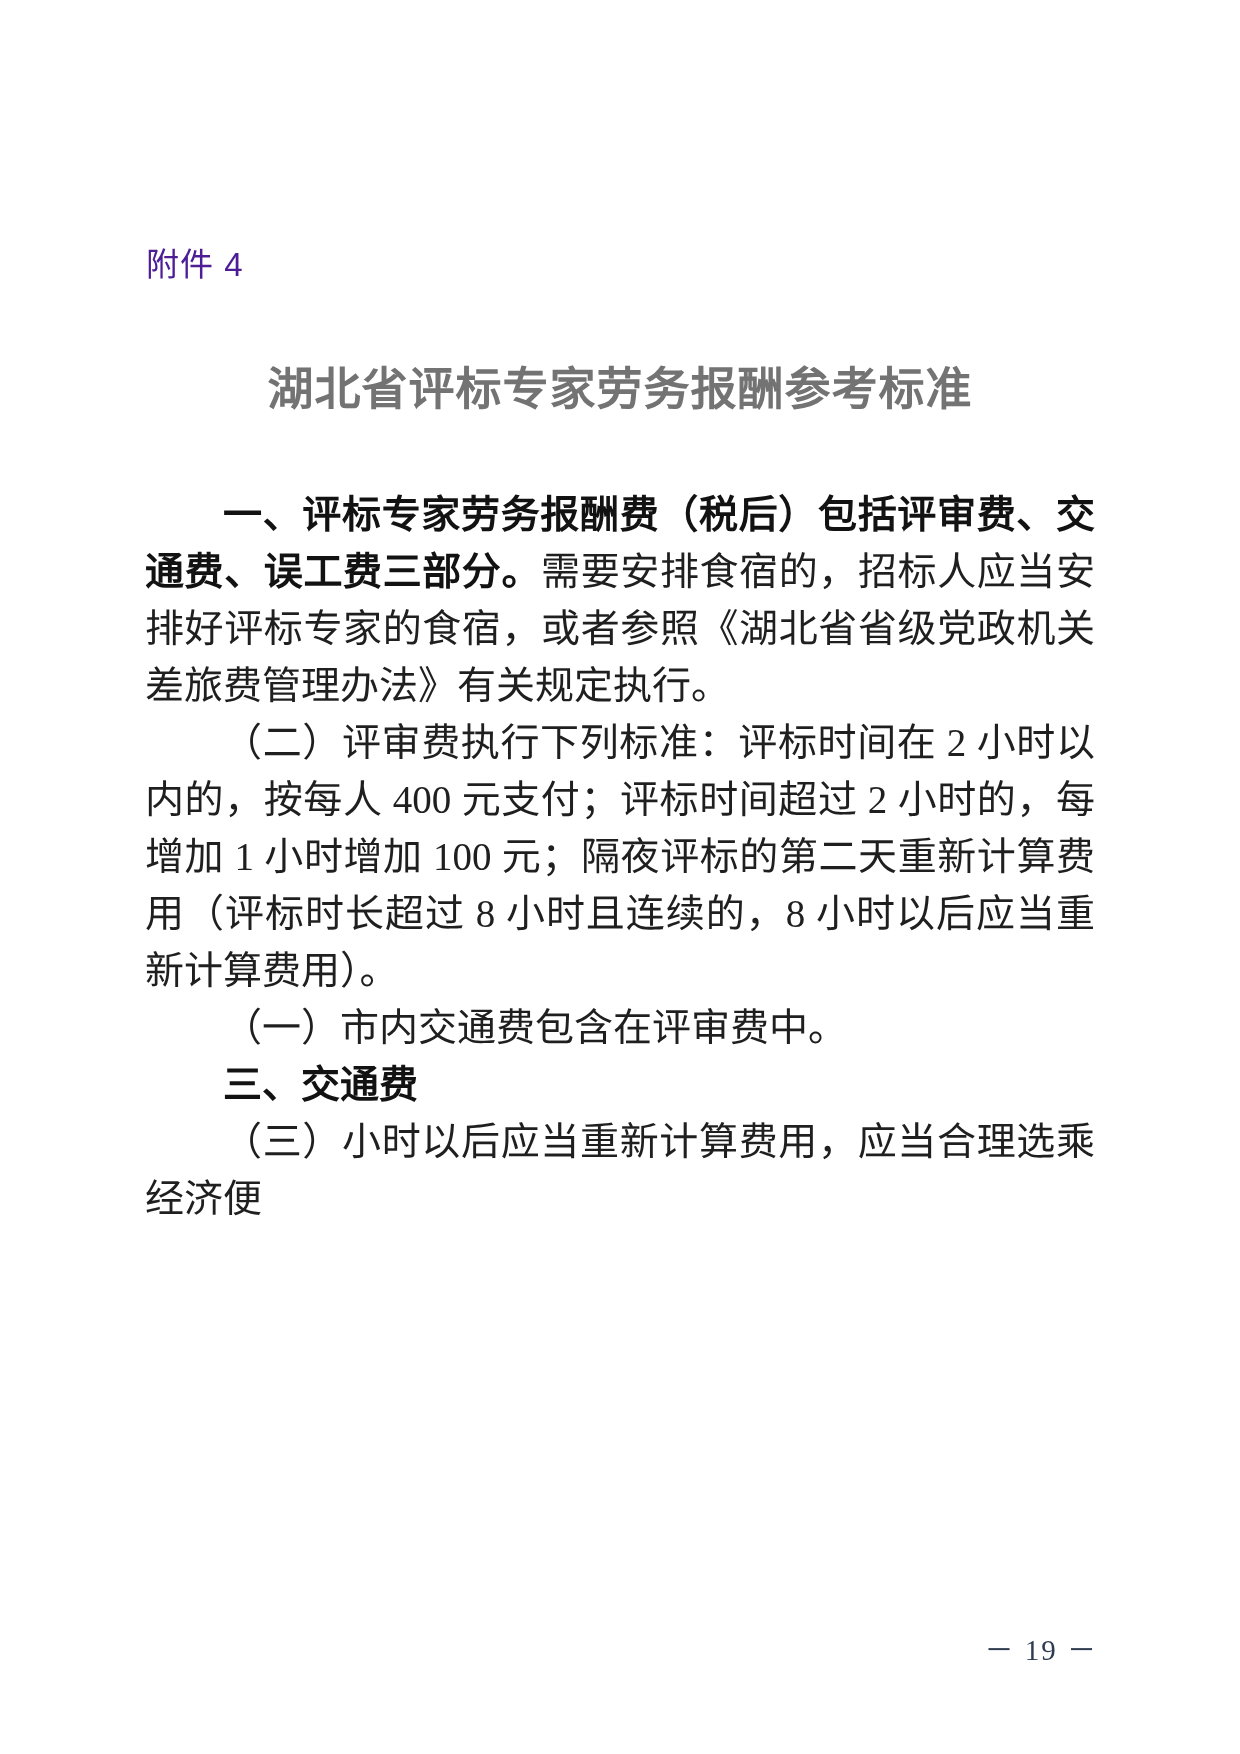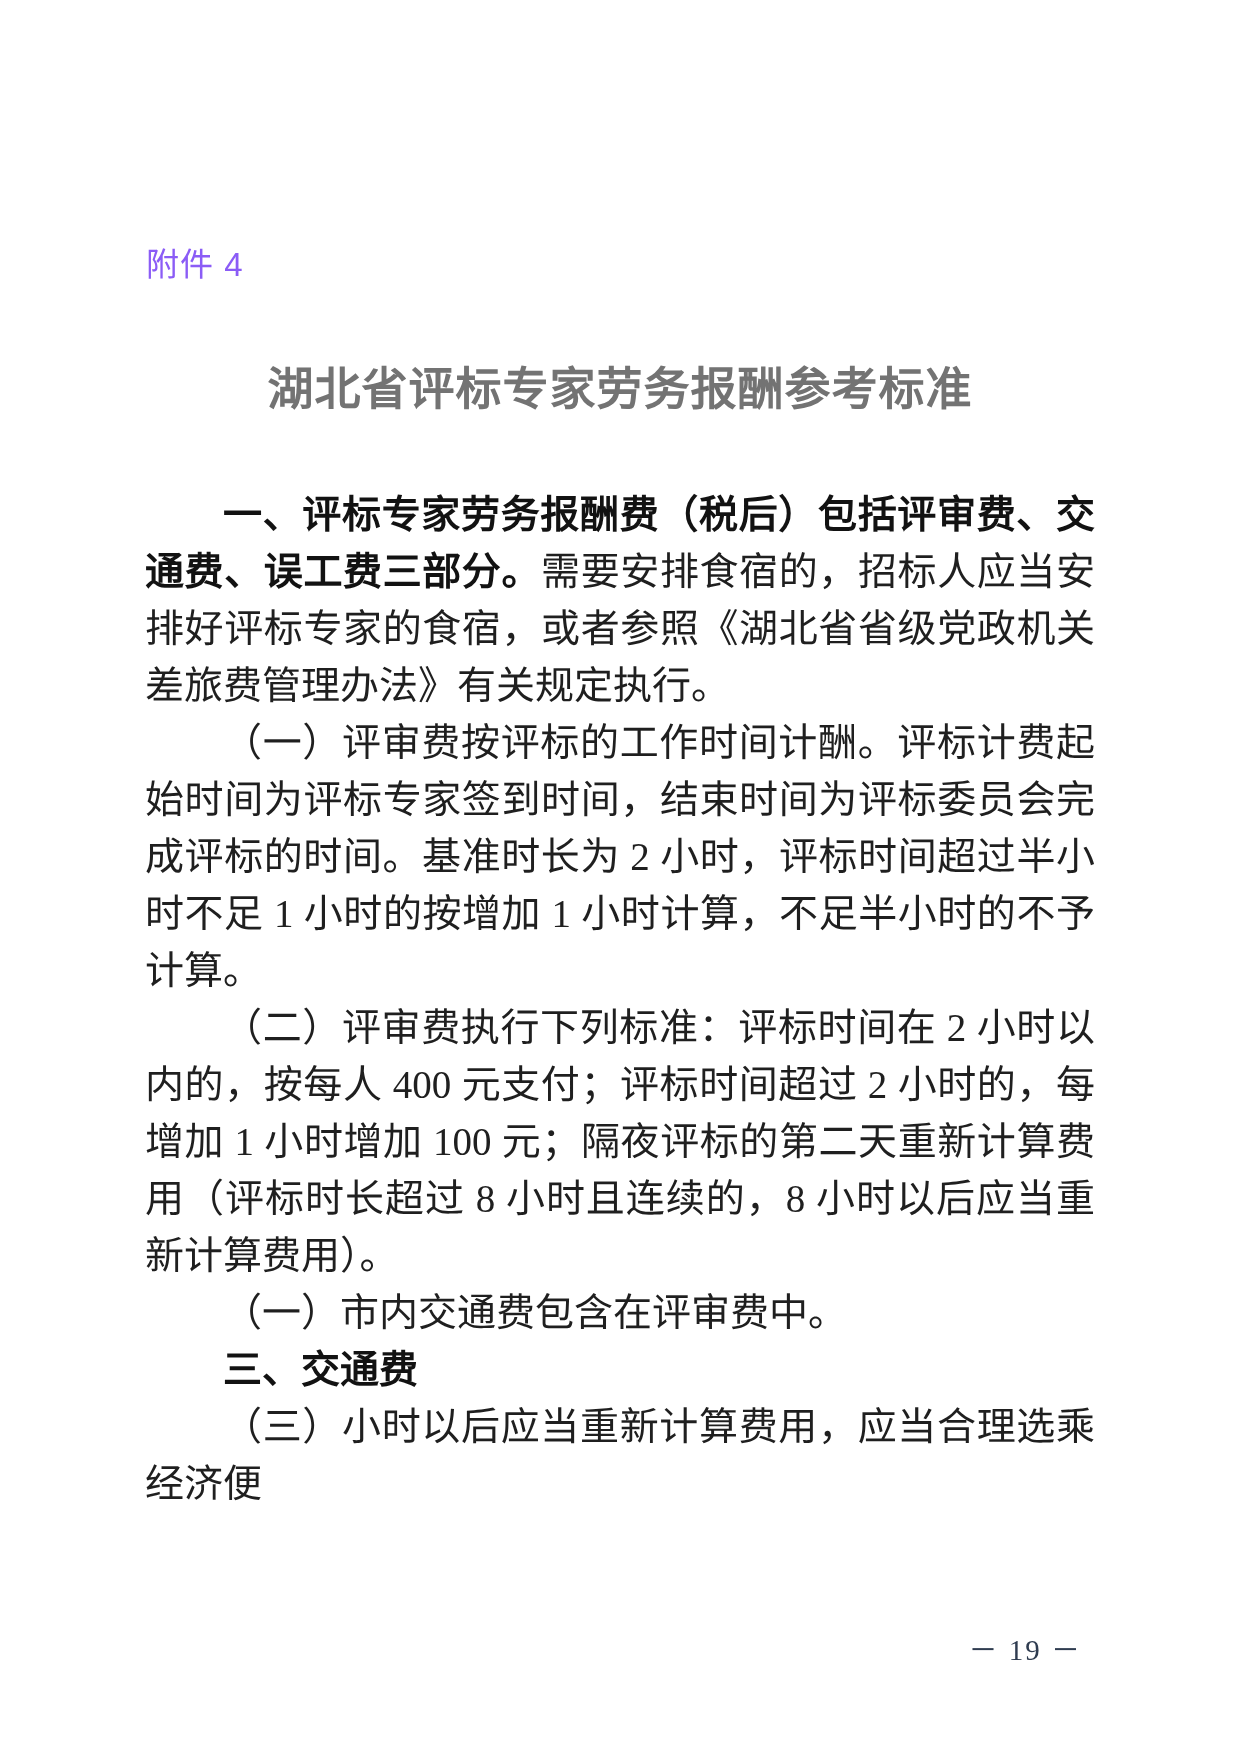--- a/index.html
+++ b/index.html
@@ -14,21 +14,21 @@
     margin: 0 auto;
     background: #ffffff;
     overflow: hidden;
     font-family: "Liberation Serif", serif;
   }
   .attachment {
     position: absolute;
     left: 146px;
     top: 238px;
     font-size: 33px;
-    color: #8b5cf6;
+    color: #4c1d95;
     font-family: "Liberation Sans", sans-serif;
     letter-spacing: 1px;
   }
   .doc-title {
     position: absolute;
     left: 0;
     right: 0;
     top: 352px;
     margin: 0;
     text-align: center;
@@ -58,39 +58,38 @@
     font-weight: 400;
   }
   .seg.bold {
     font-family: "Liberation Sans", sans-serif;
     font-weight: 700;
     color: #121212;
   }
   .page-number {
     position: absolute;
     top: 1626px;
-    right: 158px;
+    right: 142px;
     font-size: 29px;
     color: #2f3c50;
     font-family: "Liberation Serif", serif;
     letter-spacing: 2px;
   }
 </style>
 </head>
 <body>
 
 <div class="page">
 
   <div class="attachment">附件 4</div>
 
   <h1 class="doc-title">湖北省评标专家劳务报酬参考标准</h1>
 
   <div class="doc-body" id="document-body">
       <p><span class="seg bold">一、评标专家劳务报酬费（税后）包括评审费、交通费、误工费三部分。</span><span class="seg">需要安排食宿的，招标人应当安排好评标专家的食宿，或者参照《湖北省省级党政机关差旅费管理办法》有关规定执行。</span></p>
-      <p><span class="seg">（一）评审费按评标的工作时间计酬。评标计费起始时间为评标专家签到时间，结束时间为评标委员会完成评标的时间。基准时长为 2 小时，评标时间超过半小时不足 1 小时的按增加 1 小时计算，不足半小时的不予计算。</span></p>
       <p><span class="seg">（二）评审费执行下列标准：评标时间在 2 小时以内的，按每人 400 元支付；评标时间超过 2 小时的，每增加 1 小时增加 100 元；隔夜评标的第二天重新计算费用（评标时长超过 8 小时且连续的，8 小时以后应当重新计算费用）。</span></p>
       <p><span class="seg">（一）市内交通费包含在评审费中。</span></p>
       <p><span class="seg bold">三、交通费</span></p>
       <p><span class="seg">（三）小时以后应当重新计算费用，应当合理选乘经济便</span></p>
     </div>
 
   <div class="page-number">－ 19 －</div>
 
 </div>
 

